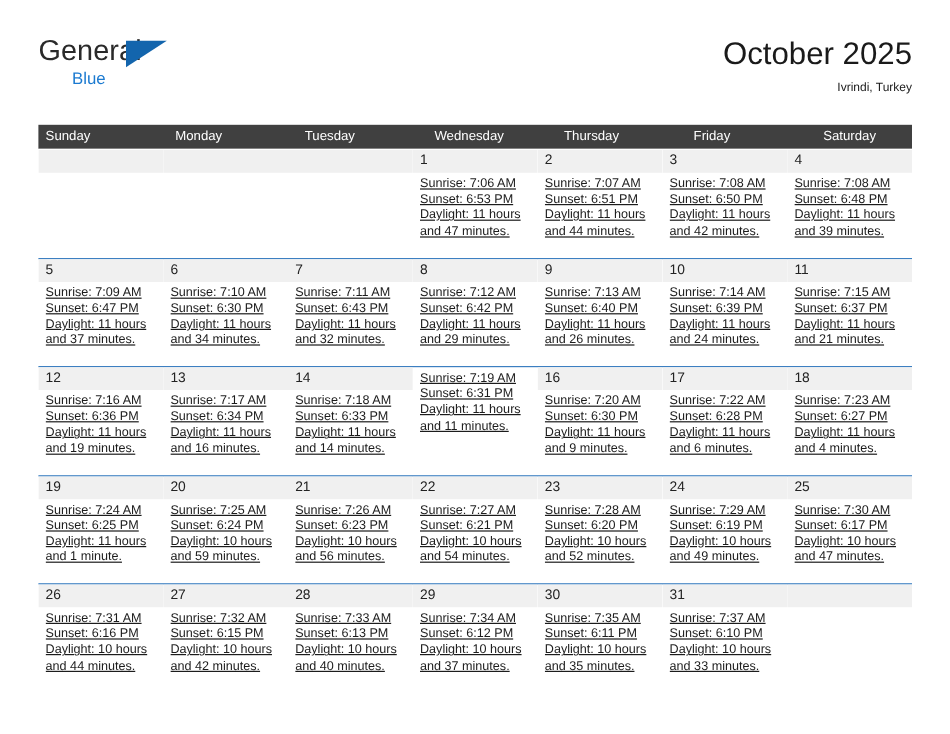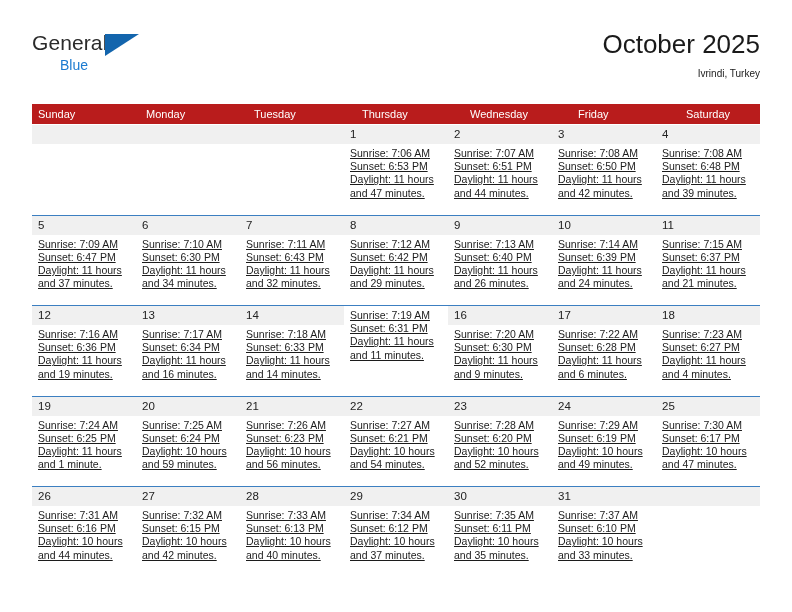--- a/index.html
+++ b/index.html
@@ -30,21 +30,21 @@
     height: 66px;
   }
   .brand {
     position: absolute;
     left: 0;
     top: 4px;
     width: 230px;
   }
   .brand-general {
     display: block;
-    font-size: 21px;
+    font-size: 24px;
     line-height: 21px;
     color: #2a2a2a;
     letter-spacing: 0.1px;
     font-weight: 400;
   }
   .brand-blue {
     display: block;
     font-size: 14px;
     line-height: 22px;
     color: #1b7ad0;
@@ -85,21 +85,21 @@
 
   
   .calendar {
     position: absolute;
     left: 32px;
     top: 104px;
     width: 728px;
   }
   .weekday-row {
     display: flex;
-    background: #b91c1c;
+    background: #404040;
     height: 20px;
     gap: 28px;
   }
   .weekday-cell {
     flex: 1 1 0;
     color: #ffffff;
     font-size: 11px;
     line-height: 20px;
     padding-left: 6px;
     box-sizing: border-box;
@@ -163,22 +163,22 @@
       <div class="cal-subtitle">Ivrindi, Turkey</div>
     </div>
 
   </div>
 
   <div class="calendar">
     <div class="weekday-row" id="weekday-row">
         <div class="weekday-cell">Sunday</div>
         <div class="weekday-cell">Monday</div>
         <div class="weekday-cell">Tuesday</div>
+        <div class="weekday-cell">Wednesday</div>
         <div class="weekday-cell">Thursday</div>
-        <div class="weekday-cell">Wednesday</div>
         <div class="weekday-cell">Friday</div>
         <div class="weekday-cell">Saturday</div>
       </div>
     <div id="weeks-container">
         <div class="week-row">
           <div class="day-cell empty">
             <div class="day-number-band"></div>
             <div class="day-info"></div>
           </div>
           <div class="day-cell empty">

